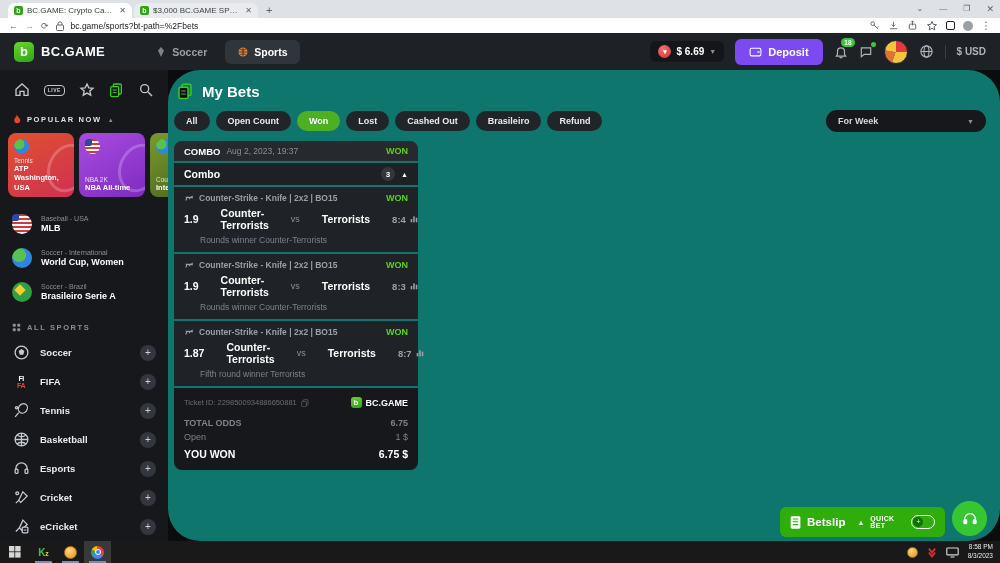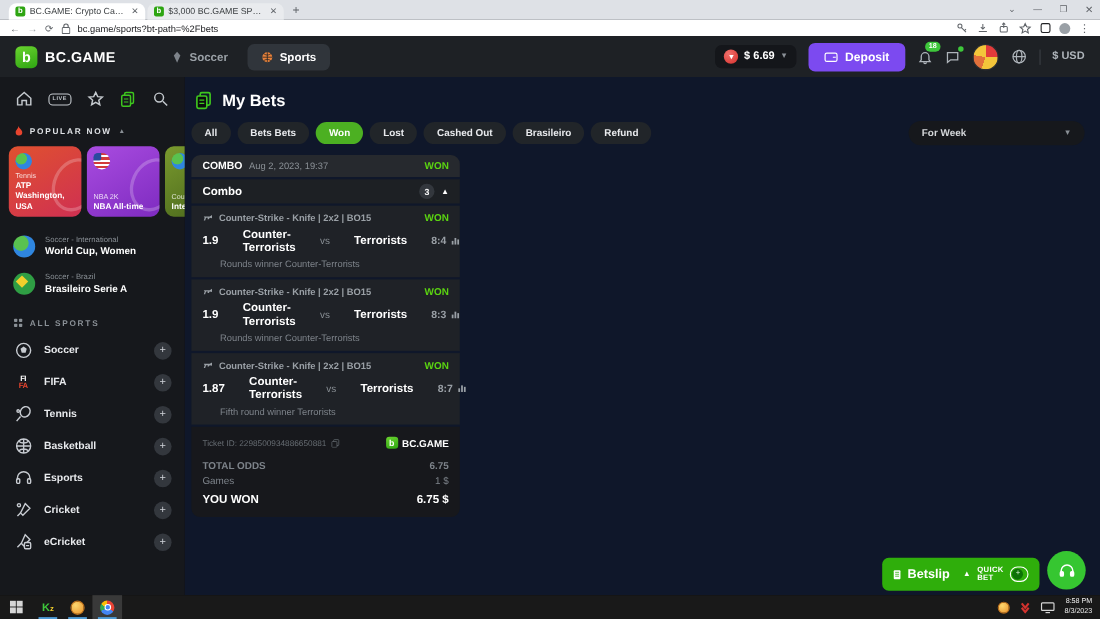--- a/index.html
+++ b/index.html
@@ -38,21 +38,21 @@
   .icon-btn { position:relative; color:#aeb4ba; display:grid; place-items:center; }
   .badge-18 { position:absolute; top:-7px; right:-7px; background:#3ec73b; color:#fff; font-size:6.5px; font-weight:bold; border-radius:7px; padding:1px 3px; }
   .green-dot { position:absolute; top:-3px; right:-3px; width:5px; height:5px; border-radius:50%; background:#3ec73b; }
   .avatar { width:24px; height:24px; border-radius:50%; background:conic-gradient(#e23b3b 0 90deg,#f3c53a 90deg 200deg,#e2703b 200deg 280deg,#f3c53a 280deg); border:1px solid #2a2d31; }
   .divider { width:1px; height:14px; background:#3a3e44; }
   .usd { color:#aeb4ba; font-size:10px; font-weight:bold; }
 
   
   .page-body { flex:1; display:flex; overflow:hidden; }
   .sidebar { width:168px; background:#16181c; flex:none; padding-top:8px; overflow:hidden; }
-  .main { flex:1; background:#0f172a; padding:12px 8px 0 4px; position:relative; }
+  .main { flex:1; background:#0f766e; padding:12px 8px 0 4px; position:relative;border-radius:32px; }
 
   
   .side-icons { display:flex; justify-content:space-between; align-items:center; padding:4px 14px 8px; color:#c3c8cd; }
   .live-chip { border:1.5px solid #c3c8cd; border-radius:4px; font-size:5px; font-weight:bold; padding:1.5px 3px; letter-spacing:.5px; }
   .sec-head { display:flex; align-items:center; gap:6px; padding:8px 12px 6px; font-size:7.5px; font-weight:bold; letter-spacing:1.6px; color:#dfe2e5; }
   .sec-head.gray { color:#8a9096; }
   .cards-row { display:flex; gap:5px; padding:2px 0 10px 8px; overflow:hidden; }
   .promo-card { width:66px; min-width:66px; height:64px; border-radius:8px; padding:6px 6px 5px; display:flex; flex-direction:column; position:relative; overflow:hidden; }
   .promo-card.red { background:linear-gradient(150deg,#e0512f,#cf3052); }
   .promo-card.purple { background:linear-gradient(150deg,#a94ce0,#7e2bc0); }
@@ -103,21 +103,21 @@
   .ticket-row { display:flex; align-items:center; gap:4px; }
   .ticket-id { font-size:7.5px; color:#676d73; }
   .foot-logo { margin-left:auto; display:flex; align-items:center; gap:4px; }
   .foot-logo-sq { width:11px; height:11px; border-radius:3px; background:linear-gradient(160deg,#6ad42f,#2ea512); color:#fff; font-size:8px; font-weight:800; display:grid; place-items:center; }
   .foot-brand { color:#fff; font-size:9px; font-weight:800; }
   .tot-row { display:flex; justify-content:space-between; font-size:9px; color:#7d838a; margin-top:4px; }
   .tot-row.first { margin-top:10px;font-weight:bold; }
   .tot-row.final { color:#fff; font-weight:800; font-size:10.5px; margin-top:6px; }
 
   
-  .betslip-bar { position:absolute; right:55px; bottom:4px; width:143px; height:30px; background:#2fae0b; border-radius:6px; display:flex; align-items:center; gap:6px; padding:0 10px; }
+  .betslip-bar { position:absolute; right:55px; bottom:4px; width:165px; height:30px; background:#2fae0b; border-radius:6px; display:flex; align-items:center; gap:6px; padding:0 10px; }
   .betslip-label { color:#fff; font-size:11.5px; font-weight:800; }
   .quickbet { margin-left:auto; color:#fff; font-size:7px; font-weight:800; letter-spacing:.3px; }
   .toggle { width:27px; height:14px; border:1.5px solid #fff; border-radius:9px; display:flex; align-items:center; padding:1px; }
   .knob { width:10px; height:10px; border-radius:50%; background:#0d7206; color:#dff5d8; font-size:7px; line-height:10px; text-align:center; }
   .support-btn { position:absolute; right:13px; bottom:5px; width:35px; height:35px; border-radius:50%; background:#36c631; display:grid; place-items:center; color:#fff; }
 
   
   .taskbar { height:22px; background:#191919; display:flex; align-items:center; }
   .tb-btn { height:100%; display:grid; place-items:center; position:relative; width:27px; }
   .tb-btn.start { width:30px; }
@@ -285,20 +285,27 @@
             <span class="promo-title">NBA All-time</span>
           </div>
           <div class="promo-card olive">
             <span class="promo-ico ico-globe"></span>
             <span class="promo-cat">Count</span>
             <span class="promo-title">Intel E Maste</span>
           </div>
         </div>
 
         <div class="ev-item">
+          <span class="ev-flag ico-us"></span>
+          <div>
+            <div class="ev-cat">Baseball - USA</div>
+            <div class="ev-title">MLB</div>
+          </div>
+        </div>
+        <div class="ev-item">
           <span class="ev-flag ico-globe"></span>
           <div>
             <div class="ev-cat">Soccer - International</div>
             <div class="ev-title">World Cup, Women</div>
           </div>
         </div>
         <div class="ev-item">
           <span class="ev-flag ico-br"></span>
           <div>
             <div class="ev-cat">Soccer - Brazil</div>
@@ -394,21 +401,21 @@
           <svg width="18" height="18" viewBox="0 0 24 24" fill="none" stroke="#3ec71e" stroke-width="2">
               <rect x="8" y="3" width="12" height="15" rx="2"></rect>
               <rect x="4" y="7" width="12" height="15" rx="2" fill="#0b0c0e"></rect>
               <path d="M7 12h6M7 16h6" stroke-width="1.5"></path>
             </svg>
           <span class="page-title">My Bets</span>
         </div>
 
         <div class="filters-row">
           <span class="fpill">All</span>
-          <span class="fpill">Bets Bets</span>
+          <span class="fpill">Open Count</span>
           <span class="fpill active">Won</span>
           <span class="fpill">Lost</span>
           <span class="fpill">Cashed Out</span>
           <span class="fpill">Brasileiro</span>
           <span class="fpill">Refund</span>
           <div class="period-select">
             <span>For Week</span>
             <span class="caret">▼</span>
           </div>
         </div>
@@ -510,21 +517,21 @@
               <span class="foot-logo">
                 <span class="foot-logo-sq">b</span>
                 <span class="foot-brand">BC.GAME</span>
               </span>
             </div>
             <div class="tot-row first">
               <span>TOTAL ODDS</span>
               <span>6.75</span>
             </div>
             <div class="tot-row">
-              <span>Games</span>
+              <span>Open</span>
               <span>1 $</span>
             </div>
             <div class="tot-row final">
               <span>YOU WON</span>
               <span>6.75 $</span>
             </div>
           </div>
         </div>
       </main>
     </div>

